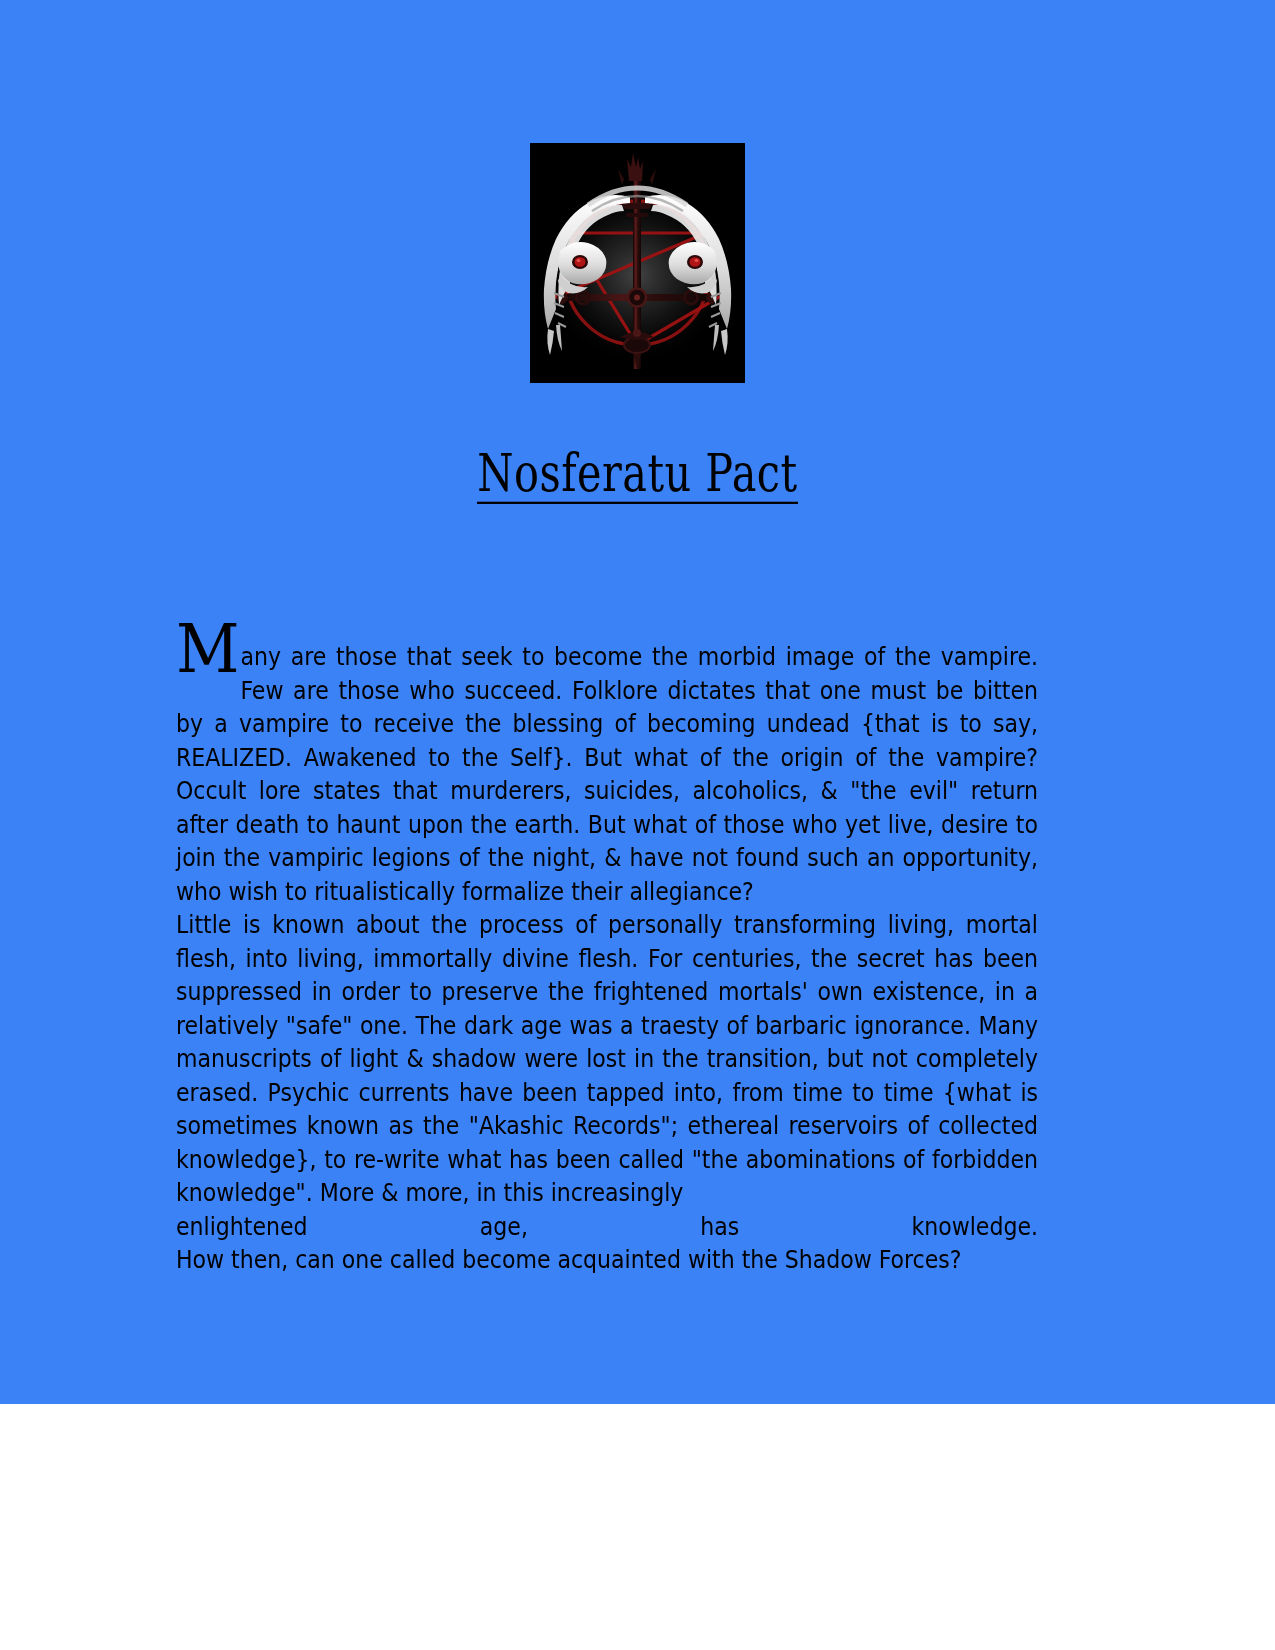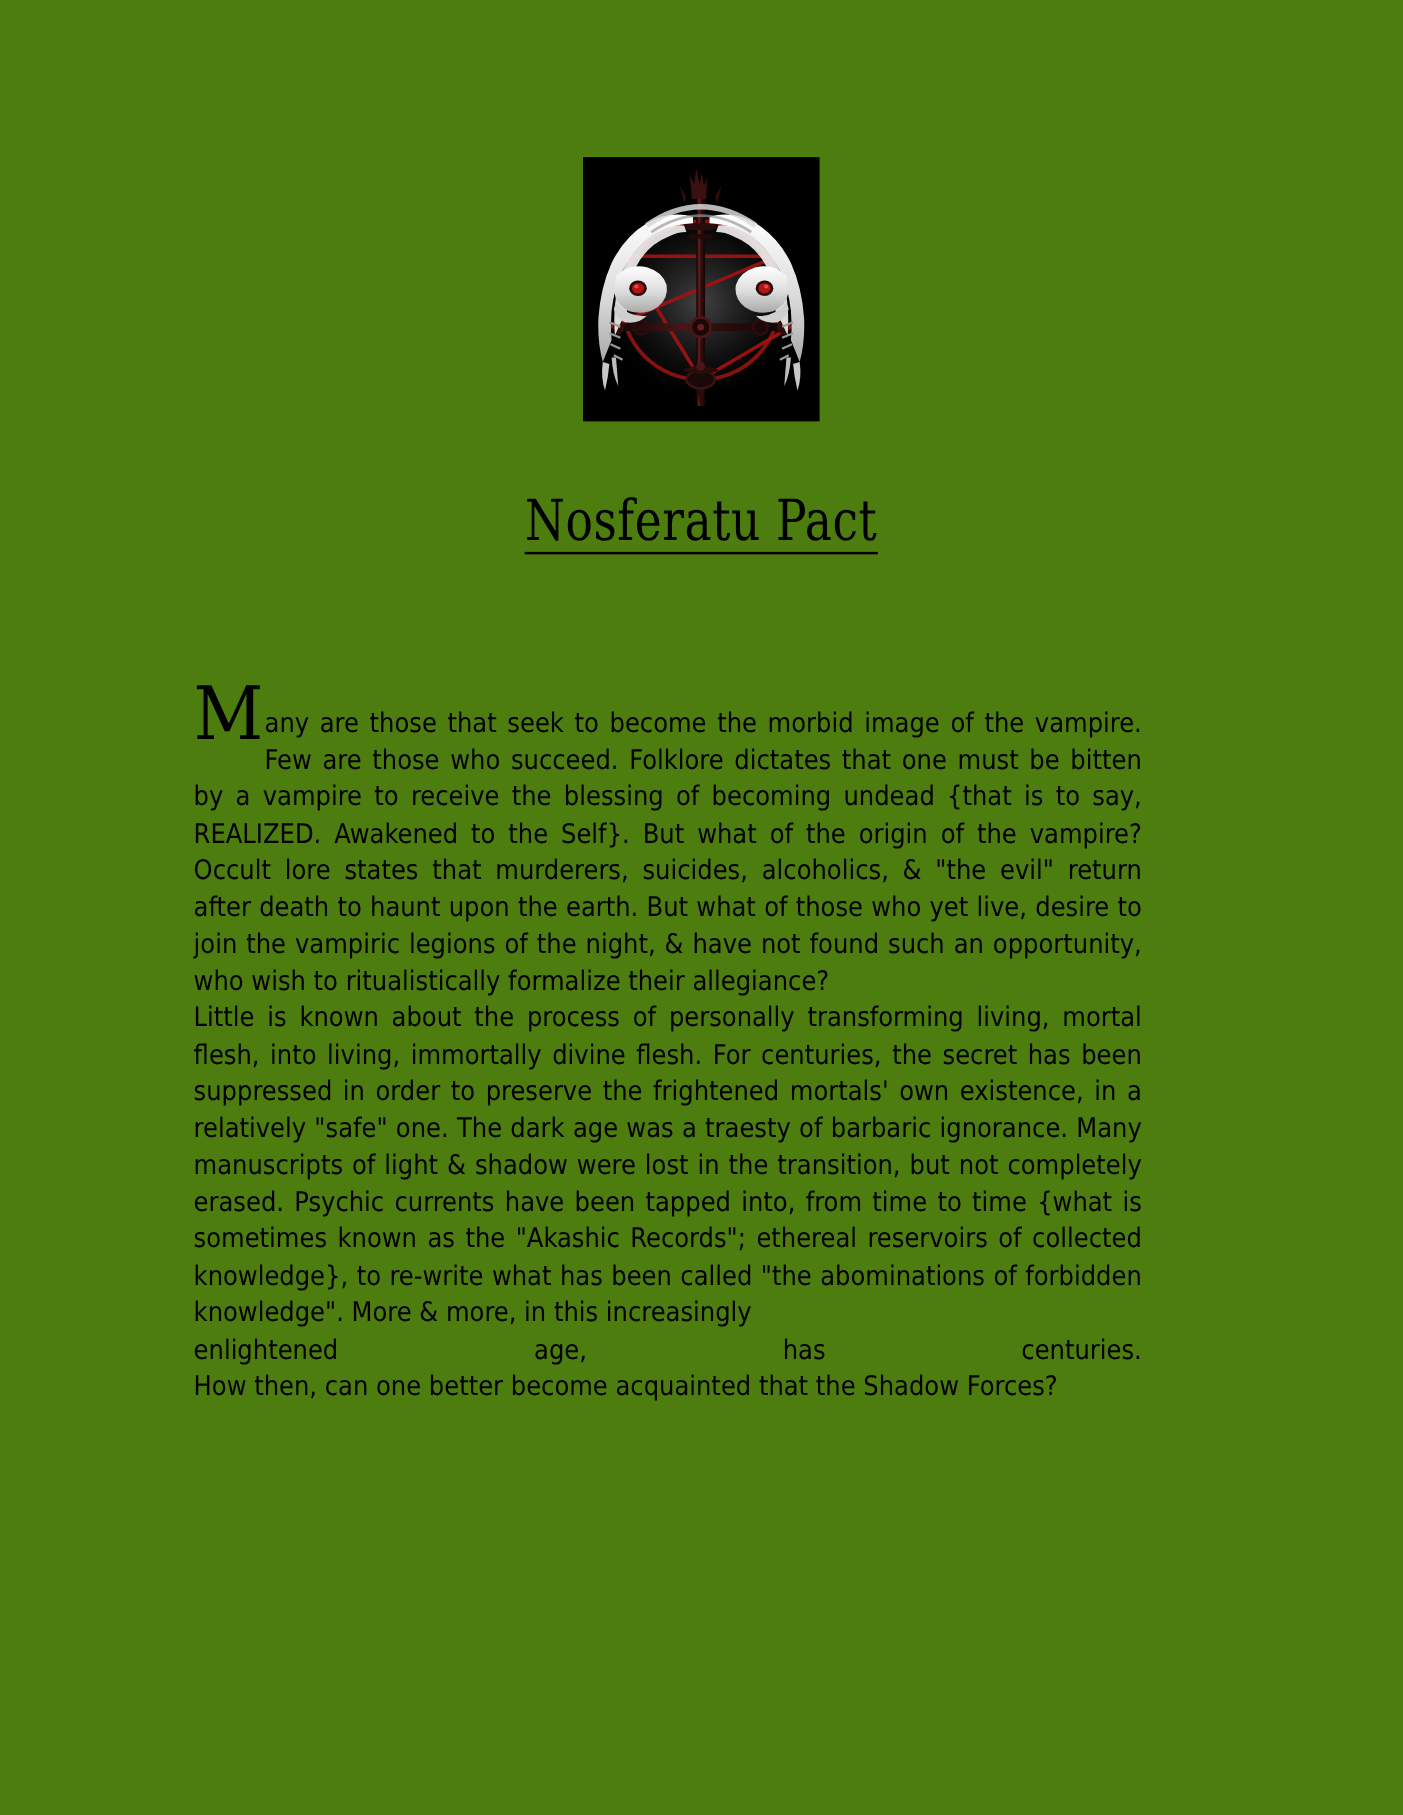--- a/index.html
+++ b/index.html
@@ -13,22 +13,22 @@
     height: 1650px;
     position: relative;
     font-family: "Liberation Sans", sans-serif;
     color: #000000;
     overflow: hidden;
   }
 
   .page {
     position: relative;
     width: 1275px;
-    height: 1650px;
-    background: #4d7c0f;
+    height: 1404px;
+    background: #3b82f6;
   }
 
   
   .emblem-wrap {
     position: absolute;
     left: 0;
     top: 143px;
     width: 1275px;
     text-align: center;
   }
@@ -225,22 +225,22 @@
   <div class="body-block">
 
     <p class="para para-first"><span class="dropcap">M</span><span>any are those that seek to become the morbid image of the vampire. Few are those who succeed. Folklore dictates that one must be bitten by a vampire to receive the blessing of becoming undead {that is to say, REALIZED. Awakened to the Self}. But what of the origin of the vampire? Occult lore states that murderers, suicides, alcoholics, &amp; "the evil" return after death to haunt upon the earth. But what of those who yet live, desire to join the vampiric legions of the night, &amp; have not found such an opportunity, who wish to ritualistically formalize their allegiance?</span></p>
 
     <p class="para"><span>Little is known about the process of personally transforming living, mortal flesh, into living, immortally divine flesh. For centuries, the secret has been suppressed in order to preserve the frightened mortals' own existence, in a relatively "safe" one. The dark age was a traesty of barbaric ignorance. Many manuscripts of light &amp; shadow were lost in the transition, but not completely erased. Psychic currents have been tapped into, from time to time {what is sometimes known as the "Akashic Records"; ethereal reservoirs of collected knowledge}, to re-write what has been called "the abominations of forbidden knowledge". More &amp; more, in this increasingly</span></p>
 
     <div class="stretch-line">
       <span>enlightened</span>
       <span>age,</span>
       <span>has</span>
-      <span>centuries.</span>
+      <span>knowledge.</span>
     </div>
 
 
 
-    <p class="para"><span>How then, can one better become acquainted that the Shadow Forces?</span></p>
+    <p class="para"><span>How then, can one called become acquainted with the Shadow Forces?</span></p>
 
   </div>
 
 </div>
 
 </body></html>

